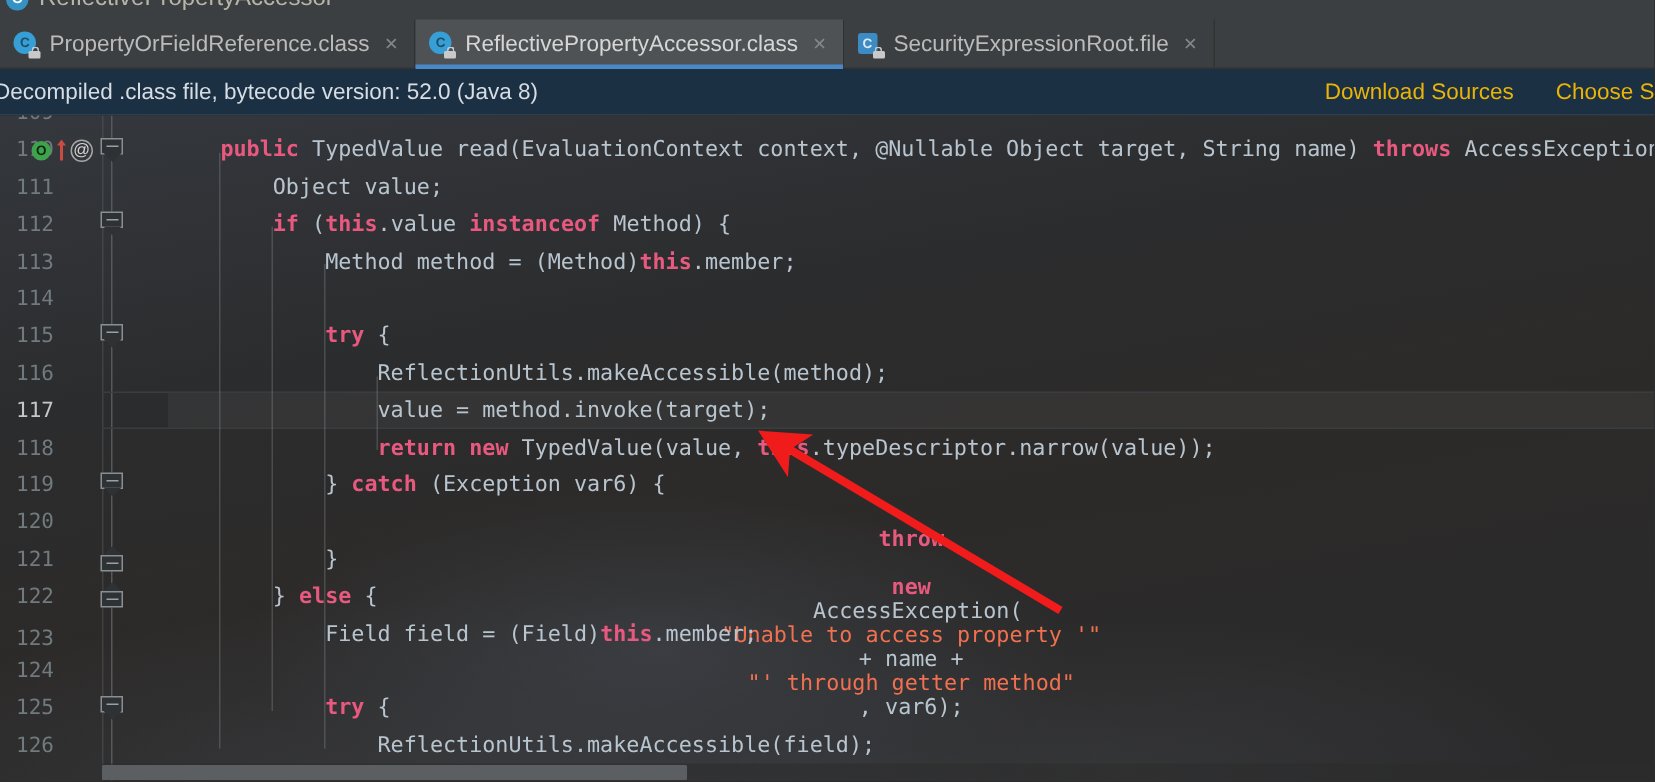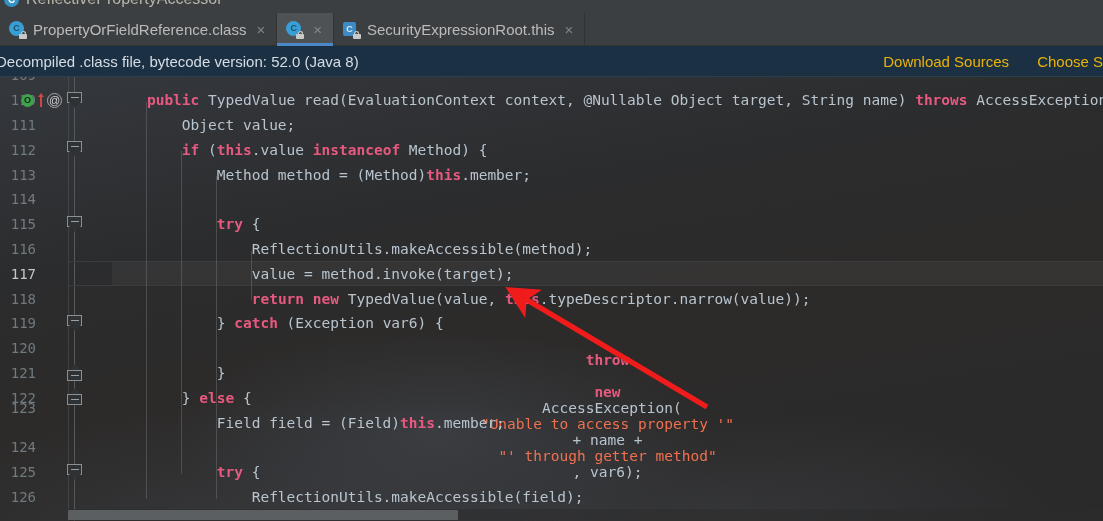--- a/index.html
+++ b/index.html
@@ -256,32 +256,33 @@
     </div>
 
     <div class="tab active">
       <span class="tab-icon">
         <span class="icon-class-circle">C</span>
         <span class="icon-lock">
           <span class="lock-shackle"></span>
             <span class="lock-body"></span>
         </span>
       </span>
+      <span>ReflectivePropertyAccessor.class</span>
       <span class="tab-close">×</span>
     </div>
 
     <div class="tab">
       <span class="tab-icon">
         <span class="icon-class-square">C</span>
         <span class="icon-lock">
           <span class="lock-shackle"></span>
             <span class="lock-body"></span>
         </span>
       </span>
-      <span>SecurityExpressionRoot.this</span>
+      <span>SecurityExpressionRoot.file</span>
       <span class="tab-close">×</span>
     </div>
   </div>
 
   <div id="notif-bar">
     <span id="notif-text">Decompiled .class file, bytecode version: 52.0 (Java 8)</span>
     <span id="notif-links">
       <span class="notif-link">Download Sources</span>
       <span class="notif-link">Choose S</span>
     </span>
@@ -333,21 +334,21 @@
         </div>
         <div class="gutter-row" style="top: 258.8px;">
           <span class="lineno">120</span>
         </div>
         <div class="gutter-row" style="top: 283.6px;">
           <span class="lineno">121</span>
         </div>
         <div class="gutter-row" style="top: 308.4px;">
           <span class="lineno">122</span>
         </div>
-        <div class="gutter-row" style="top: 319px;">
+        <div class="gutter-row" style="top: 337px;">
           <span class="lineno">123</span>
         </div>
         <div class="gutter-row" style="top: 358px;">
           <span class="lineno">124</span>
         </div>
         <div class="gutter-row" style="top: 382.8px;">
           <span class="lineno">125</span>
         </div>
         <div class="gutter-row" style="top: 407.6px;">
           <span class="lineno">126</span>

